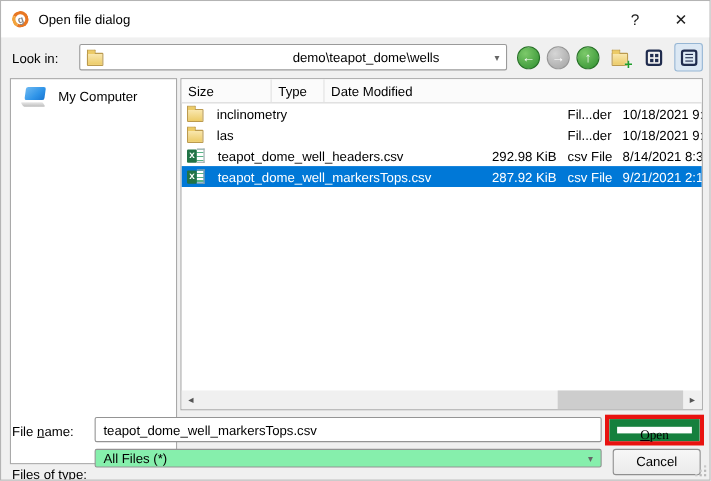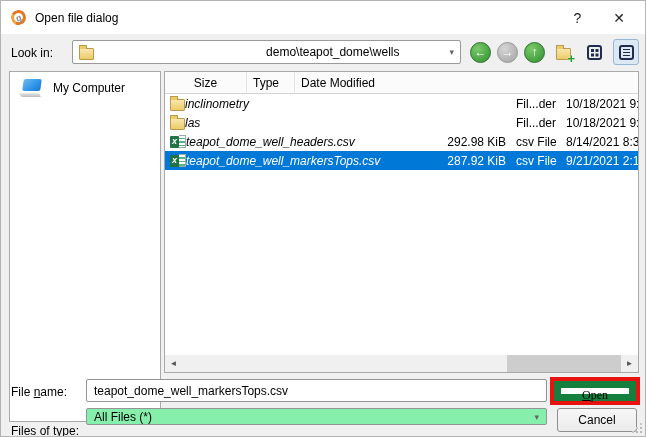--- a/index.html
+++ b/index.html
@@ -54,28 +54,28 @@
   .computer-icon .screen{position:absolute;left:3px;top:0;width:18px;height:12px;border-radius:2px;
     background:linear-gradient(135deg,#6db9f2 0%,#2f94e8 60%,#1976d2 100%);transform:skewX(-8deg);}
   .computer-icon .base{position:absolute;left:0;bottom:0;width:20px;height:4px;border-radius:1px;
     background:linear-gradient(#e8e8e8,#bdbdbd);transform:skewX(30deg);}
   .filelist{position:absolute;left:163px;top:70px;width:475px;height:302px;background:#fff;
     border:1px solid #a9a9a9;box-sizing:border-box;overflow:hidden;}
   .lheader{display:flex;height:21px;background:#fbfbfb;border-bottom:1px solid #d6d6d6;}
   .hcol{box-sizing:border-box;height:100%;display:flex;align-items:center;padding:0 6px;
     border-right:1px solid #e2e2e2;white-space:nowrap;overflow:hidden;}
   .hcol.c-name{width:265px;padding-left:30px;position:relative;}
-  .hcol.c-size{width:82px;justify-content:center;}
+  .hcol.c-size{width:82px;}
   .hcol.c-type{width:48px;}
   .hcol.c-date{flex:1;border-right:none;}
   .sort-ind{position:absolute;right:5px;top:6px;font-size:7px;color:#555;}
   .frow{display:flex;height:19px;align-items:center;}
   .cell{box-sizing:border-box;height:100%;display:flex;align-items:center;padding:0 6px;
     white-space:nowrap;overflow:hidden;}
-  .cell.c-name{width:265px;padding-left:5px;gap:0;font-style:italic;}
+  .cell.c-name{width:265px;padding-left:5px;gap:12px;}
   .cell.c-size{width:82px;justify-content:flex-end;}
   .cell.c-type{width:48px;padding:0 4px;}
   .cell.c-date{flex:1;padding-right:0;}
   .frow.selected{background:#0078d7;color:#fff;}
   .csv-ico{display:flex;width:16px;height:14px;flex:0 0 16px;}
   .csv-ico .xbox{width:9px;height:12px;margin-top:1px;background:#217346;color:#fff;font-size:9px;
     font-weight:bold;display:flex;align-items:center;justify-content:center;border-radius:1px;line-height:1;}
   .csv-ico .page{width:7px;height:13px;background:repeating-linear-gradient(#fff 0 2px,#58b487 2px 3.5px);
     border:1px solid #9aa;border-left:none;box-sizing:border-box;}
   .hscroll{position:absolute;left:0;right:0;bottom:0;height:17px;background:#f0f0f0;display:flex;}

